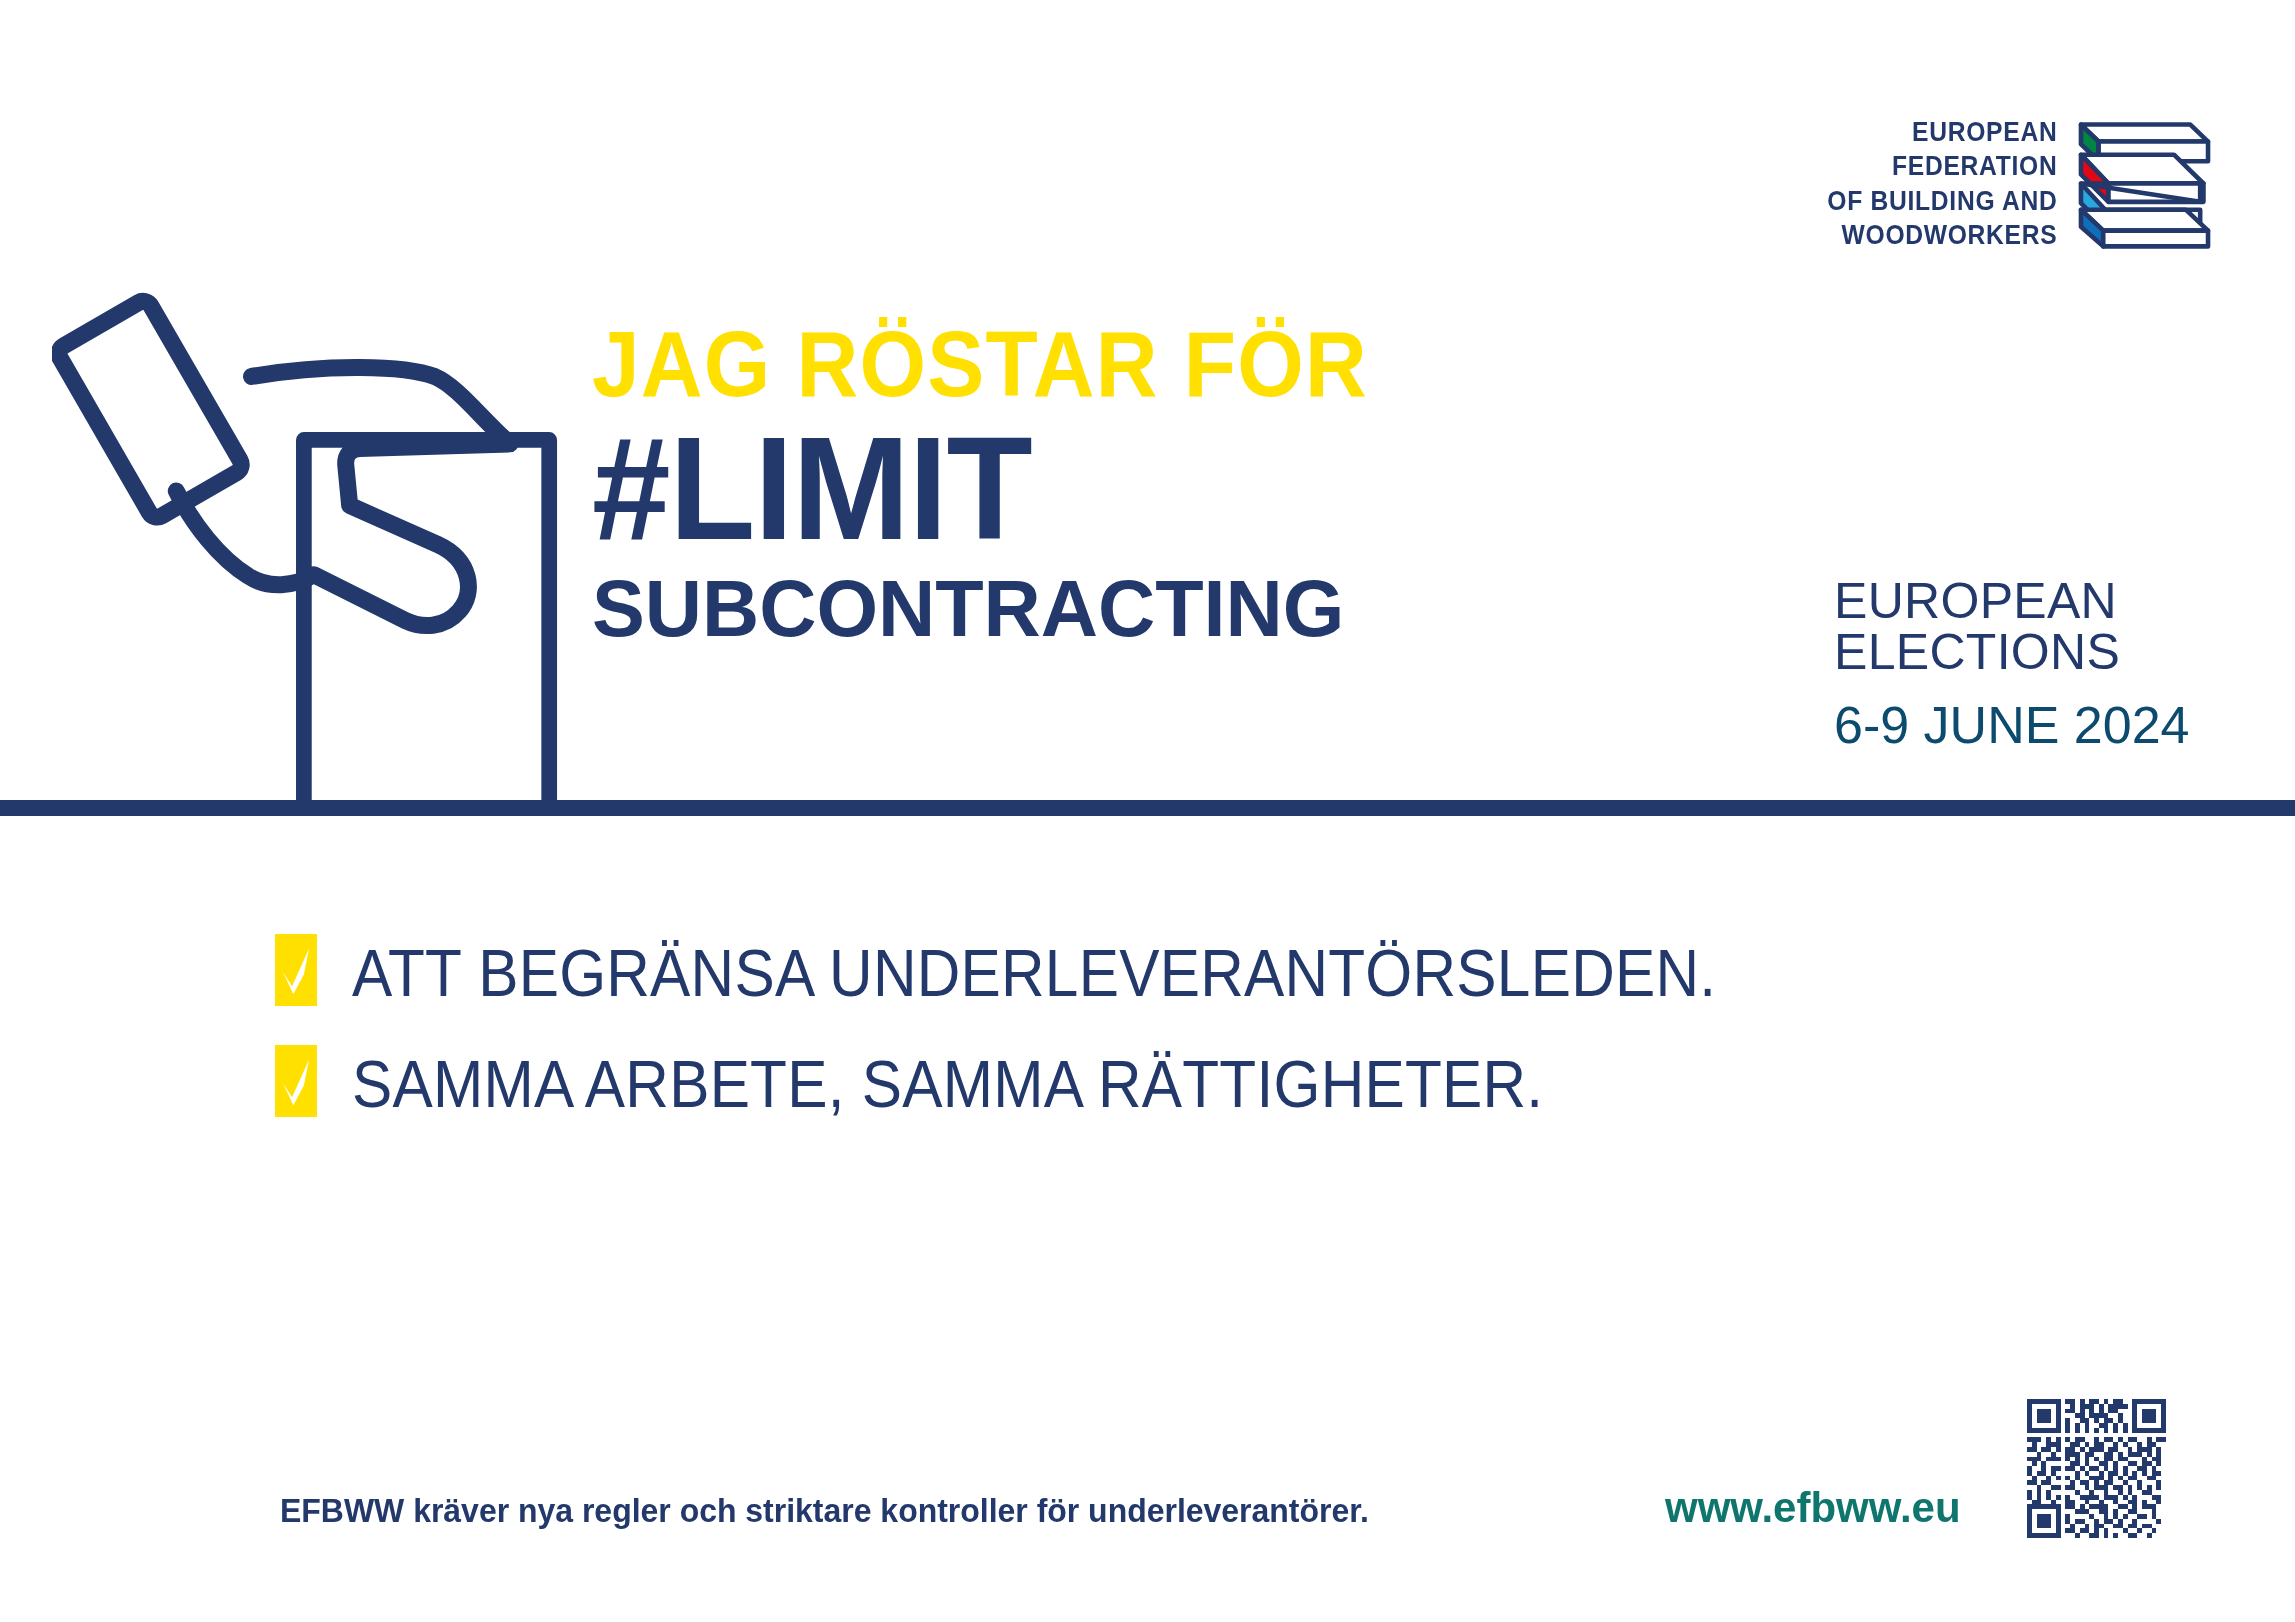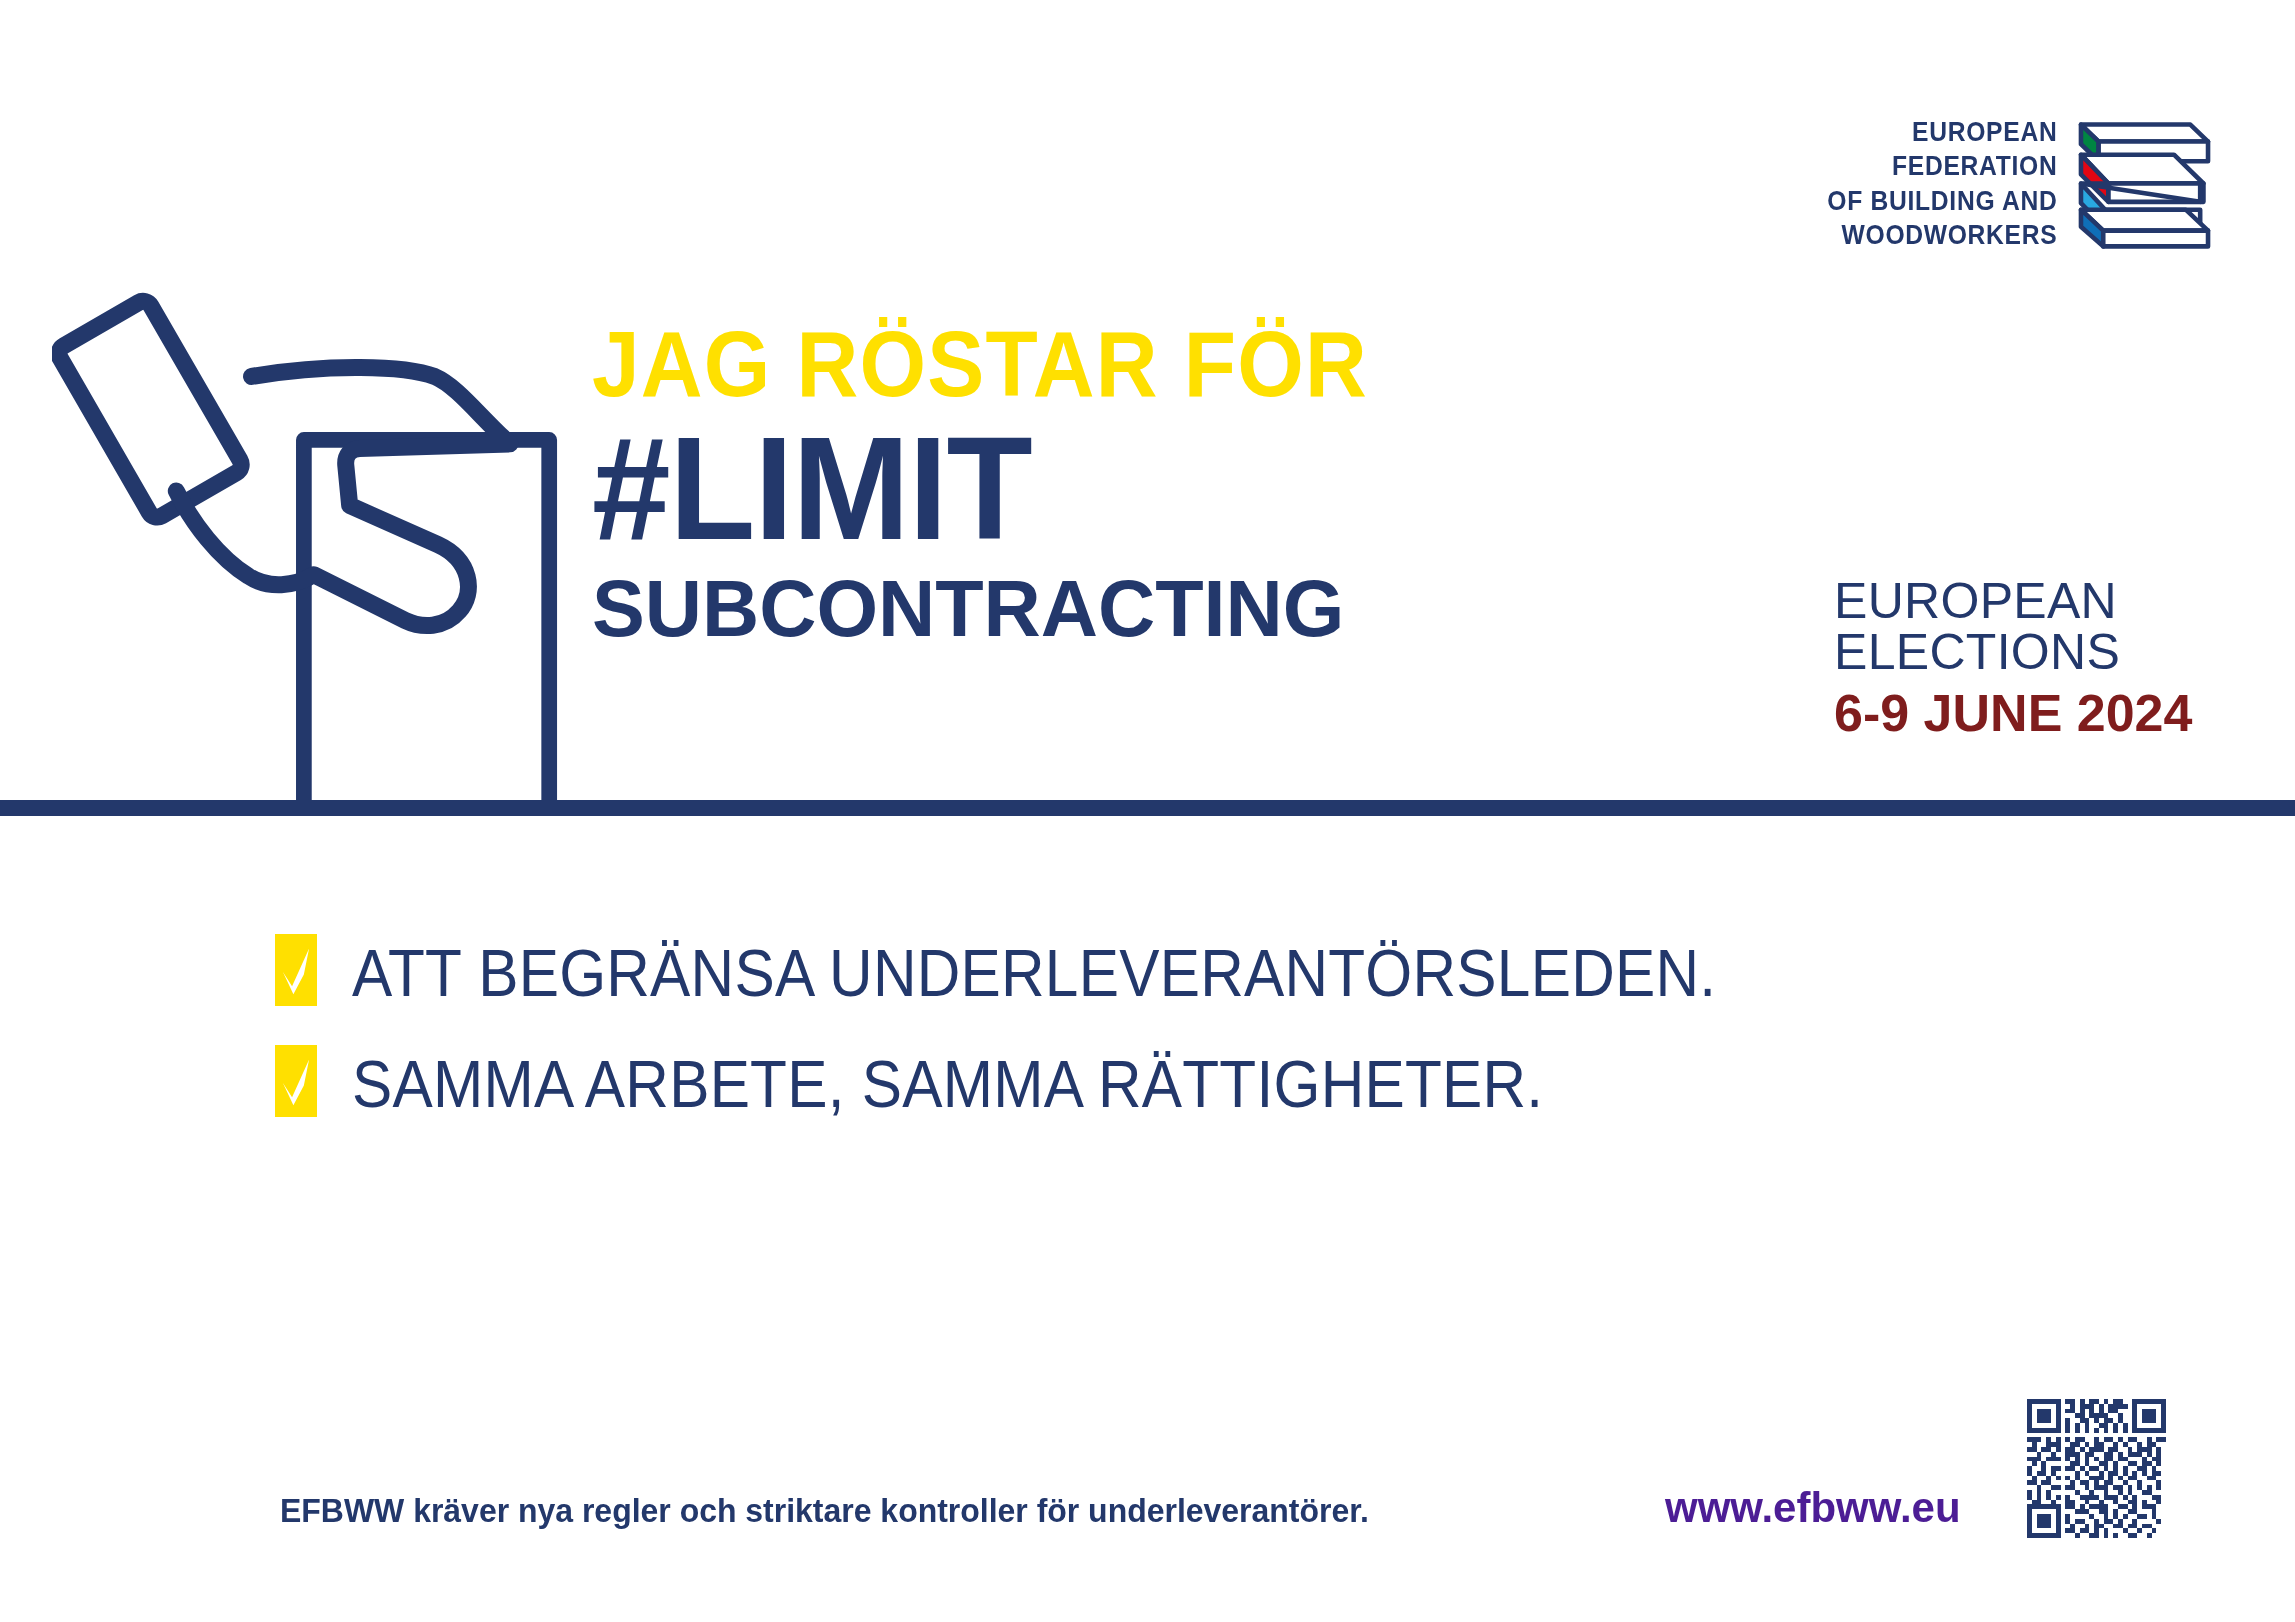--- a/index.html
+++ b/index.html
@@ -72,22 +72,22 @@
   .logo-bricks{width:151px;height:131px;flex:0 0 auto;}
   .logo-bricks svg{display:block;width:151px;height:131px;}
 
   
   .elections{position:absolute;right:95px;top:576px;text-align:left;width:366px;}
   .el-line{
     font-size:50px;font-weight:300;line-height:1.02;color:#23386B;
     letter-spacing:0.3px;white-space:nowrap;margin:0;
   }
   .el-date{
-    font-size:52px;font-weight:bold;line-height:1.05;color:#7f1d1d;
-    letter-spacing:0px;white-space:nowrap;margin:8px 0 0 0;
+    font-size:52px;font-weight:normal;line-height:1.05;color:#0c4a6e;
+    letter-spacing:0px;white-space:nowrap;margin:20px 0 0 0;
   }
 
   
   .divider{position:absolute;left:0;top:800px;width:2295px;height:15.7px;background:#23386B;}
 
   
   .checklist{position:absolute;left:275px;top:916px;width:1898px;}
   .check-row{display:flex;align-items:flex-end;height:90px;margin-bottom:21px;}
   .check-box{
     width:42px;height:72px;background:#FFE000;flex:0 0 auto;
@@ -107,21 +107,21 @@
 
   
   .footer-note{
     position:absolute;left:280px;top:1491px;
     font-size:34px;font-weight:bold;color:#23386B;
     letter-spacing:0px;white-space:nowrap;
     transform:scaleX(0.94);transform-origin:left center;
   }
   .footer-url{
     position:absolute;left:1665px;top:1484px;
-    font-size:42px;font-weight:bold;color:#4c1d95;
+    font-size:42px;font-weight:bold;color:#0f766e;
     letter-spacing:0px;white-space:nowrap;
   }
   .qr{position:absolute;left:2027px;top:1399px;width:139px;height:139px;}
   .qr svg{display:block;width:139px;height:139px;}
 </style>
 </head>
 <body>
 
 <div class="poster">
 

